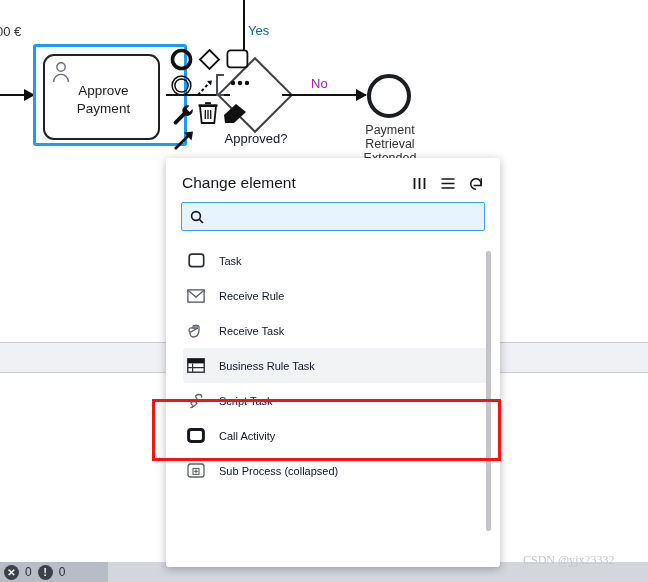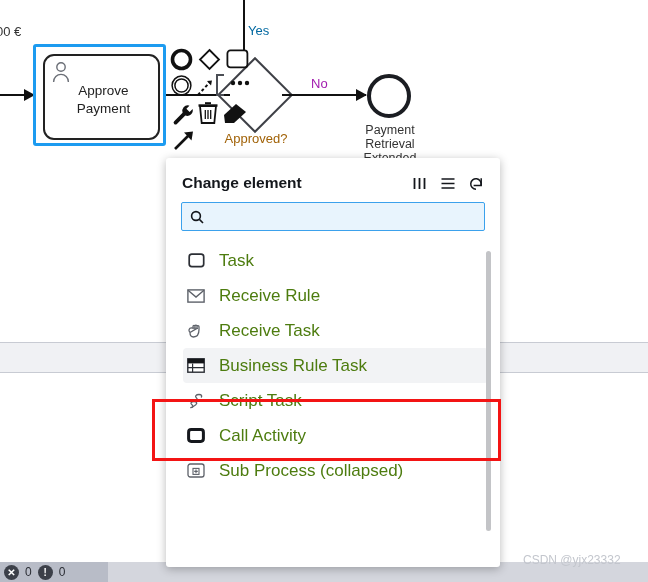--- a/index.html
+++ b/index.html
@@ -30,21 +30,21 @@
     display:flex;align-items:center;justify-content:center; color:#fff; font-size:10px; font-weight:bold;}
   .status-num { font-size: 12px; color: #2a2d34; }
   .status-right-pane {
     position: absolute; left: 108px; bottom: 0; width: 540px; height: 20px; background: #d4d6dd;
   }
 
   .price-label { position: absolute; left: -4px; top: 24px; font-size: 13px; color: #333; }
 
   
   .task-sel {
-    position: absolute; left: 33px; top: 44px; width: 133px; height: 102px;
+    position: absolute; left: 33px; top: 44px; width: 154px; height: 102px;
     border: 3px solid #1c9bf0; border-radius: 3px; background: #fff;
   }
   .task-inner {
     position: absolute; left: 7px; top: 7px; width: 117px; height: 86px;
     border: 2.5px solid #222; border-radius: 11px; background: #fff;
   }
   .task-label {
     position: absolute; left: 0; top: 26px; width: 117px; text-align: center;
     font-size: 13.5px; color: #222; line-height: 18px;
   }
@@ -53,21 +53,21 @@
   .arrow-in { position: absolute; left: 0; top: 94px; width: 34px; height: 2px; background: #111; }
   .arrow-in::after{ content:""; position:absolute; right:-1px; top:-5px;
     border-left:11px solid #111; border-top:6px solid transparent; border-bottom:6px solid transparent;}
 
   .flow-out { position: absolute; left: 166px; top: 94px; width: 64px; height: 1.6px; background: #111; }
 
   
   .gateway { position: absolute; left: 228px; top: 68px; width: 54px; height: 54px;
     border: 2.5px solid #3f4147; transform: rotate(45deg); background: transparent; }
   .gw-label { position: absolute; left: 206px; top: 131px; width: 100px; text-align: center;
-    font-size: 13px; color: #a16207; }
+    font-size: 13px; color: #0f172a; }
 
   .yes-line { position: absolute; left: 243px; top: 0; width: 2px; height: 68px; background: #111; }
   .yes-text { position: absolute; left: 248px; top: 23px; font-size: 13px; color: #0369a1; }
 
   .no-line { position: absolute; left: 282px; top: 94px; width: 84px; height: 2px; background: #111; }
   .no-line::after{ content:""; position:absolute; right:-1px; top:-5px;
     border-left:11px solid #111; border-top:6px solid transparent; border-bottom:6px solid transparent;}
   .no-text { position: absolute; left: 311px; top: 76px; font-size: 13px; color: #a21caf; }
 
   .end-event { position: absolute; left: 367px; top: 74px; width: 44px; height: 44px;
@@ -80,59 +80,60 @@
   .pad-i { position: absolute; color: #1b1d22; }
 
   
   .popup {
     position: absolute; left: 166px; top: 158px; width: 334px; height: 409px;
     background: #fff; border-radius: 3px;
     box-shadow: 0 2px 10px rgba(0,0,0,.28);
     overflow: hidden;
   }
   .popup-head { display: flex; align-items: center; padding: 16px 16px 10px 16px; }
-  .popup-title { font-size: 15.5px; font-weight: bold; color: #14171c; flex: 1; }
+  .popup-title { font-size: 15.5px; font-weight: normal; color: #14171c; flex: 1; }
   .head-icons { display: flex; align-items: center; gap: 11px; }
   .hi { width: 17px; height: 17px; color: #14171c; display:flex; align-items:center; justify-content:center; cursor:pointer;}
 
   .search-wrap { padding: 0 15px; }
   .search-box {
     display: flex; align-items: center; gap: 6px; height: 29px;
     border: 1px solid #3ba1ec; background: #e8f4fd; padding: 0 8px; border-radius: 2px;
   }
   .search-input { border: 0; outline: 0; background: transparent; flex: 1;
     font-family: "Liberation Sans", sans-serif; font-size: 13px; color: #14171c; height: 100%; }
 
   .list { margin-top: 12px; height: 320px; overflow: hidden; position: relative; }
   .row {
     display: flex; align-items: center; gap: 12px;
     height: 35px; margin: 0 12px 0 17px; padding: 0 8px 0 2px; border-radius: 4px;
     cursor: pointer;
   }
   .row.active { background: #f2f3f5; }
   .row-ico { width: 22px; height: 20px; display: flex; align-items: center; justify-content: center; flex: 0 0 22px; }
-  .row-label { font-size: 17px; color: #4d7c0f; }
+  .row-label { font-size: 11px; color: #0f172a; }
 
   .scrollbar {
     position: absolute; right: 9px; top: 0; width: 5px; height: 320px;
   }
   .scroll-thumb {
     position: absolute; top: 8px; left: 0; width: 5px; height: 280px;
     background: #c3c4c7; border-radius: 3px;
   }
 
   
   .red-box {
     position: absolute; left: 152px; top: 399px; width: 349px; height: 62px;
     border: 3px solid #f31414; pointer-events: none; z-index: 40;
   }
 
   .watermark {
     position: absolute; left: 523px; top: 553px; font-size: 12px;
     color: #c3c6cd;
+    font-family: Liberation Serif, serif;
   }
 </style>
 </head>
 <body>
 
 <div id="root">
 
   <div class="canvas">
 
     <div class="price-label">00 €</div>

